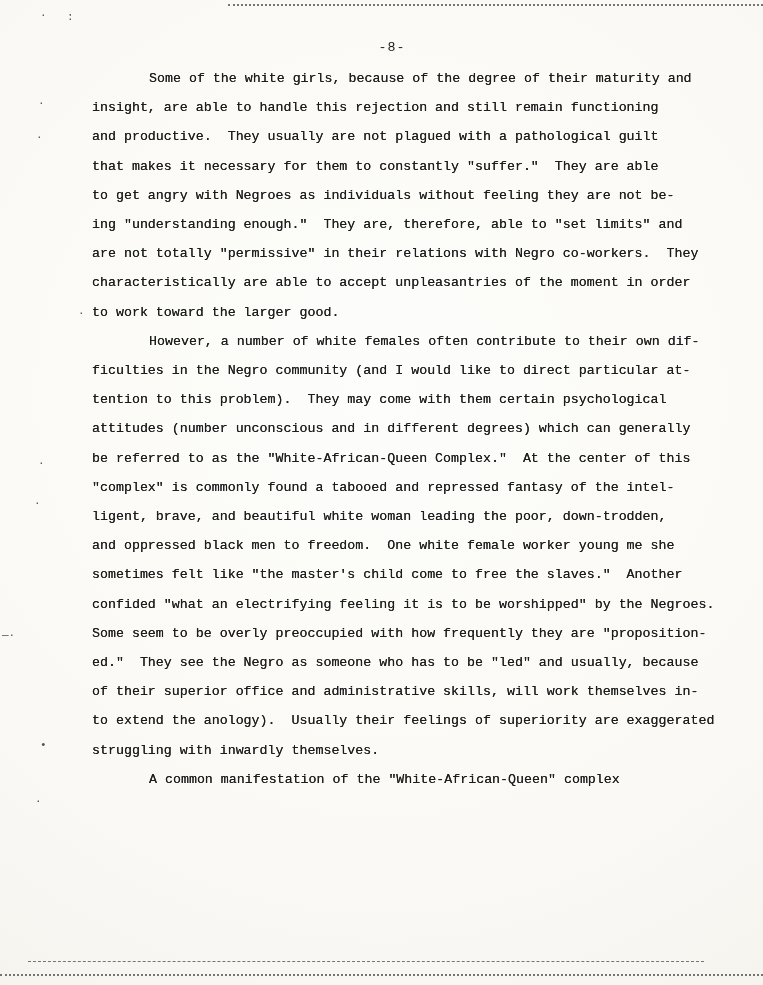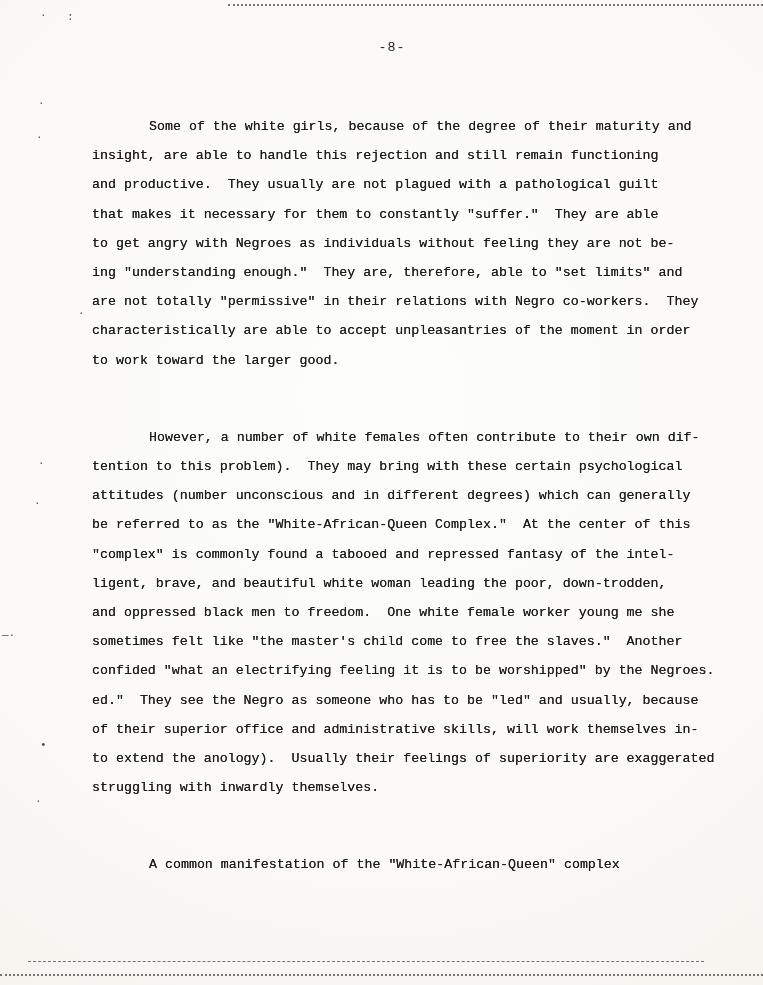--- a/index.html
+++ b/index.html
@@ -33,21 +33,21 @@
     left: 92px;
     width: 660px;
   }
   .line {
     white-space: pre;
     font-size: 13.3px;
     line-height: 29.2px;
     color: #1d1d1d;
     text-shadow: 0 0 0.4px #333;
   }
-  .line.indent { text-indent: 57px; margin-top: 48px; }
+  .line.indent { text-indent: 57px; }
   .rule {
     position: absolute;
     height: 0;
     border-top: 2px dotted #4a4a4a;
     opacity: 0.75;
   }
   .rule-top    { top: 4px;   left: 228px; width: 535px; }
   .rule-bot-1  { top: 961px; left: 28px;  width: 676px; border-top-style: dashed; border-top-width: 1.6px; }
   .rule-bot-2  { top: 974px; left: 0;     width: 763px; }
   .mark {
@@ -70,28 +70,30 @@
       <div class="line indent">Some of the white girls, because of the degree of their maturity and</div>
       <div class="line">insight, are able to handle this rejection and still remain functioning</div>
       <div class="line">and productive.  They usually are not plagued with a pathological guilt</div>
       <div class="line">that makes it necessary for them to constantly "suffer."  They are able</div>
       <div class="line">to get angry with Negroes as individuals without feeling they are not be-</div>
       <div class="line">ing "understanding enough."  They are, therefore, able to "set limits" and</div>
       <div class="line">are not totally "permissive" in their relations with Negro co-workers.  They</div>
       <div class="line">characteristically are able to accept unpleasantries of the moment in order</div>
       <div class="line">to work toward the larger good.</div>
       <div class="line indent">However, a number of white females often contribute to their own dif-</div>
-      <div class="line">tention to this problem).  They may bring with these certain psychological</div>
+      <div class="line">ficulties in the Negro community (and I would like to direct particular at-</div>
+      <div class="line">tention to this problem).  They may come with them certain psychological</div>
       <div class="line">attitudes (number unconscious and in different degrees) which can generally</div>
       <div class="line">be referred to as the "White-African-Queen Complex."  At the center of this</div>
       <div class="line">"complex" is commonly found a tabooed and repressed fantasy of the intel-</div>
       <div class="line">ligent, brave, and beautiful white woman leading the poor, down-trodden,</div>
       <div class="line">and oppressed black men to freedom.  One white female worker young me she</div>
       <div class="line">sometimes felt like "the master's child come to free the slaves."  Another</div>
       <div class="line">confided "what an electrifying feeling it is to be worshipped" by the Negroes.</div>
+      <div class="line">Some seem to be overly preoccupied with how frequently they are "proposition-</div>
       <div class="line">ed."  They see the Negro as someone who has to be "led" and usually, because</div>
       <div class="line">of their superior office and administrative skills, will work themselves in-</div>
       <div class="line">to extend the anology).  Usually their feelings of superiority are exaggerated</div>
       <div class="line">struggling with inwardly themselves.</div>
       <div class="line indent">A common manifestation of the "White-African-Queen" complex</div>
     </div>
 
   <div class="rule rule-bot-1"></div>
   <div class="rule rule-bot-2"></div>
 

